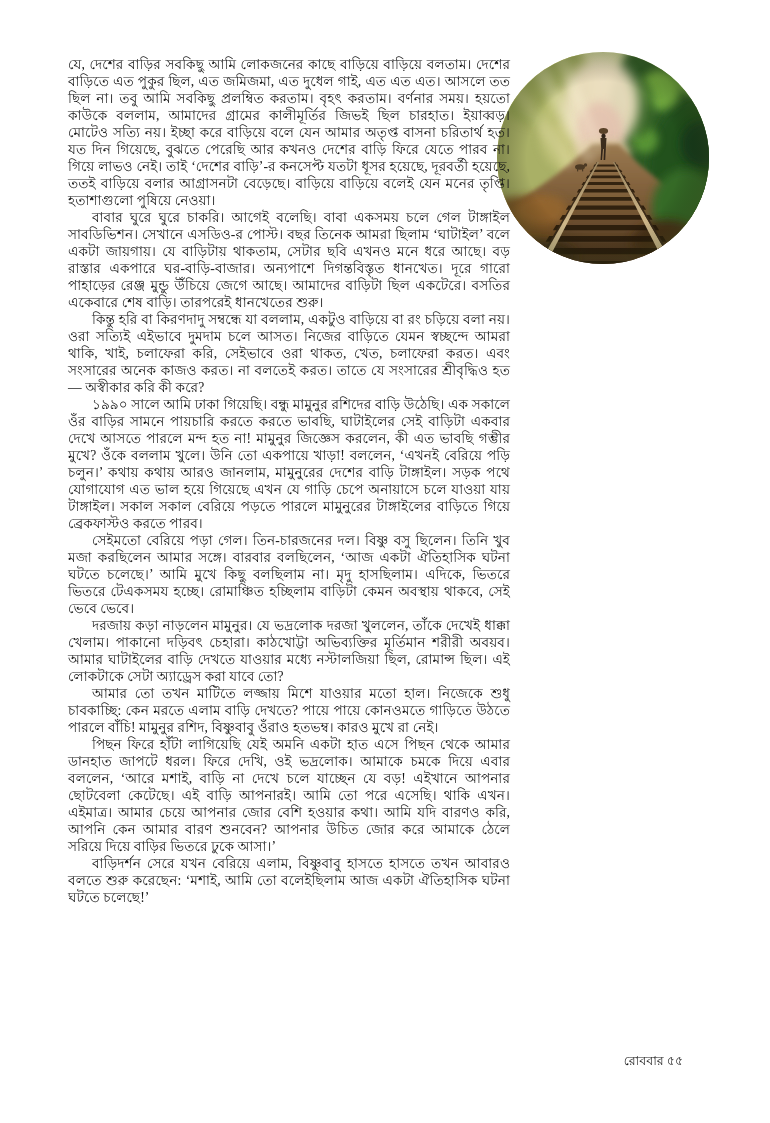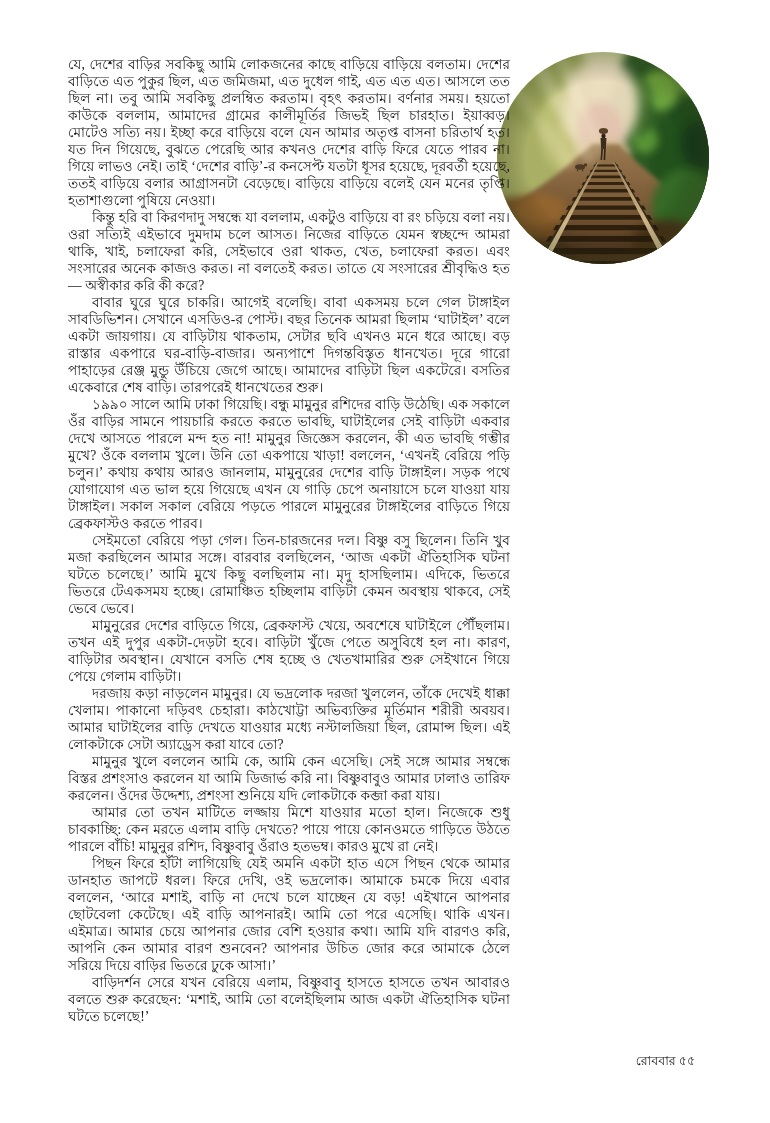--- a/index.html
+++ b/index.html
@@ -16,21 +16,21 @@
     font-size:13.6px;
     line-height:17px;
     text-align:justify;
     color:#161616;
     letter-spacing:0.1px;
   }
   .article p{margin:0;text-indent:24px;}
   .article p.first{text-indent:0;}
   .footer{
     position:absolute;
-    top:1052px;right:75px;
+    top:1052px;right:87px;
     font-size:12.5px;
     color:#1a1a1a;
     font-family:"Liberation Serif", serif;
   }
   .photo-wrap{
     position:absolute;
     left:497px;top:52px;
     width:212px;height:212px;
   }
   .photo-wrap svg{display:block;}
@@ -142,27 +142,25 @@
           <path d="M107,97 L108.8,97 L108.2,108 L106.6,108 Z" fill="#33261a"></path>
         </g>
 
         <rect x="0" y="0" width="212" height="212" fill="url(#gVin)"></rect>
       </g>
     </svg>
   </div>
 
   <div class="article">
     <p class="first">যে, দেশের বাড়ির সবকিছু আমি লোকজনের কাছে বাড়িয়ে বাড়িয়ে বলতাম। দেশের বাড়িতে এত পুকুর ছিল, এত জমিজমা, এত দুধেল গাই, এত এত এত। আসলে তত ছিল না। তবু আমি সবকিছু প্রলম্বিত করতাম। বৃহৎ করতাম। বর্ণনার সময়। হয়তো কাউকে বললাম, আমাদের গ্রামের কালীমূর্তির জিভই ছিল চারহাত। ইয়াব্বড়। মোটেও সত্যি নয়। ইচ্ছা করে বাড়িয়ে বলে যেন আমার অতৃপ্ত বাসনা চরিতার্থ হত। যত দিন গিয়েছে, বুঝতে পেরেছি আর কখনও দেশের বাড়ি ফিরে যেতে পারব না। গিয়ে লাভও নেই। তাই ‘দেশের বাড়ি’-র কনসেপ্ট যতটা ধূসর হয়েছে, দূরবর্তী হয়েছে, ততই বাড়িয়ে বলার আগ্রাসনটা বেড়েছে। বাড়িয়ে বাড়িয়ে বলেই যেন মনের তৃপ্তি। হতাশাগুলো পুষিয়ে নেওয়া।</p>
+    <p>বাবার ঘুরে ঘুরে চাকরি। আগেই বলেছি। বাবা একসময় চলে গেল টাঙ্গাইল সাবডিভিশন। সেখানে এসডিও-র পোস্ট। বছর তিনেক আমরা ছিলাম ‘ঘাটাইল’ বলে একটা জায়গায়। যে বাড়িটায় থাকতাম, সেটার ছবি এখনও মনে ধরে আছে। বড় রাস্তার একপারে ঘর-বাড়ি-বাজার। অন্যপাশে দিগন্তবিস্তৃত ধানখেত। দূরে গারো পাহাড়ের রেঞ্জ মুন্ডু উঁচিয়ে জেগে আছে। আমাদের বাড়িটা ছিল একটেরে। বসতির একেবারে শেষ বাড়ি। তারপরেই ধানখেতের শুরু।</p>
     <p>কিন্তু হরি বা কিরণদাদু সম্বন্ধে যা বললাম, একটুও বাড়িয়ে বা রং চড়িয়ে বলা নয়। ওরা সত্যিই এইভাবে দুমদাম চলে আসত। নিজের বাড়িতে যেমন স্বচ্ছন্দে আমরা থাকি, খাই, চলাফেরা করি, সেইভাবে ওরা থাকত, খেত, চলাফেরা করত। এবং সংসারের অনেক কাজও করত। না বলতেই করত। তাতে যে সংসারের শ্রীবৃদ্ধিও হত— অস্বীকার করি কী করে?</p>
-    <p>বাবার ঘুরে ঘুরে চাকরি। আগেই বলেছি। বাবা একসময় চলে গেল টাঙ্গাইল সাবডিভিশন। সেখানে এসডিও-র পোস্ট। বছর তিনেক আমরা ছিলাম ‘ঘাটাইল’ বলে একটা জায়গায়। যে বাড়িটায় থাকতাম, সেটার ছবি এখনও মনে ধরে আছে। বড় রাস্তার একপারে ঘর-বাড়ি-বাজার। অন্যপাশে দিগন্তবিস্তৃত ধানখেত। দূরে গারো পাহাড়ের রেঞ্জ মুন্ডু উঁচিয়ে জেগে আছে। আমাদের বাড়িটা ছিল একটেরে। বসতির একেবারে শেষ বাড়ি। তারপরেই ধানখেতের শুরু।</p>
     <p>১৯৯০ সালে আমি ঢাকা গিয়েছি। বন্ধু মামুনুর রশিদের বাড়ি উঠেছি। এক সকালে ওঁর বাড়ির সামনে পায়চারি করতে করতে ভাবছি, ঘাটাইলের সেই বাড়িটা একবার দেখে আসতে পারলে মন্দ হত না! মামুনুর জিজ্ঞেস করলেন, কী এত ভাবছি গম্ভীর মুখে? ওঁকে বললাম খুলে। উনি তো একপায়ে খাড়া! বললেন, ‘এখনই বেরিয়ে পড়ি চলুন।’ কথায় কথায় আরও জানলাম, মামুনুরের দেশের বাড়ি টাঙ্গাইল। সড়ক পথে যোগাযোগ এত ভাল হয়ে গিয়েছে এখন যে গাড়ি চেপে অনায়াসে চলে যাওয়া যায় টাঙ্গাইল। সকাল সকাল বেরিয়ে পড়তে পারলে মামুনুরের টাঙ্গাইলের বাড়িতে গিয়ে ব্রেকফাস্টও করতে পারব।</p>
     <p>সেইমতো বেরিয়ে পড়া গেল। তিন-চারজনের দল। বিষ্ণু বসু ছিলেন। তিনি খুব মজা করছিলেন আমার সঙ্গে। বারবার বলছিলেন, ‘আজ একটা ঐতিহাসিক ঘটনা ঘটতে চলেছে।’ আমি মুখে কিছু বলছিলাম না। মৃদু হাসছিলাম। এদিকে, ভিতরে ভিতরে টেএকসময হচ্ছে। রোমাঞ্চিত হচ্ছিলাম বাড়িটা কেমন অবস্থায় থাকবে, সেই ভেবে ভেবে।</p>
-    <p>মামুনুরের দেশের বাড়িতে গিয়ে, ব্রেকফাস্ট খেয়ে, অবশেষে ঘাটাইলে পৌঁছলাম। তখন এই দুপুর একটা-দেড়টা হবে। বাড়িটা খুঁজে পেতে অসুবিধে হল না। কারণ, বাড়িটার অবস্থান। যেখানে বসতি শেষ হচ্ছে ও খেতখামারির শুরু সেইখানে গিয়ে পেয়ে গেলাম বাড়িটা।</p>
     <p>দরজায় কড়া নাড়লেন মামুনুর। যে ভদ্রলোক দরজা খুললেন, তাঁকে দেখেই ধাক্কা খেলাম। পাকানো দড়িবৎ চেহারা। কাঠখোট্টা অভিব্যক্তির মূর্তিমান শরীরী অবয়ব। আমার ঘাটাইলের বাড়ি দেখতে যাওয়ার মধ্যে নস্টালজিয়া ছিল, রোমান্স ছিল। এই লোকটাকে সেটা অ্যাড্রেস করা যাবে তো?</p>
-    <p>মামুনুর খুলে বললেন আমি কে, আমি কেন এসেছি। সেই সঙ্গে আমার সম্বন্ধে বিস্তর প্রশংসাও করলেন যা আমি ডিজার্ভ করি না। বিষ্ণুবাবুও আমার ঢালাও তারিফ করলেন। ওঁদের উদ্দেশ্য, প্রশংসা শুনিয়ে যদি লোকটাকে কব্জা করা যায়।</p>
     <p>আমার তো তখন মাটিতে লজ্জায় মিশে যাওয়ার মতো হাল। নিজেকে শুধু চাবকাচ্ছি: কেন মরতে এলাম বাড়ি দেখতে? পায়ে পায়ে কোনওমতে গাড়িতে উঠতে পারলে বাঁচি! মামুনুর রশিদ, বিষ্ণুবাবু ওঁরাও হতভম্ব। কারও মুখে রা নেই।</p>
     <p>পিছন ফিরে হাঁটা লাগিয়েছি যেই অমনি একটা হাত এসে পিছন থেকে আমার ডানহাত জাপটে ধরল। ফিরে দেখি, ওই ভদ্রলোক। আমাকে চমকে দিয়ে এবার বললেন, ‘আরে মশাই, বাড়ি না দেখে চলে যাচ্ছেন যে বড়! এইখানে আপনার ছোটবেলা কেটেছে। এই বাড়ি আপনারই। আমি তো পরে এসেছি। থাকি এখন। এইমাত্র। আমার চেয়ে আপনার জোর বেশি হওয়ার কথা। আমি যদি বারণও করি, আপনি কেন আমার বারণ শুনবেন? আপনার উচিত জোর করে আমাকে ঠেলে সরিয়ে দিয়ে বাড়ির ভিতরে ঢুকে আসা।’</p>
     <p>বাড়িদর্শন সেরে যখন বেরিয়ে এলাম, বিষ্ণুবাবু হাসতে হাসতে তখন আবারও বলতে শুরু করেছেন: ‘মশাই, আমি তো বলেইছিলাম আজ একটা ঐতিহাসিক ঘটনা ঘটতে চলেছে!’</p>
 
   </div>
 
   <div class="footer">
     <span>রোববার ৫৫</span>
   </div>
 

